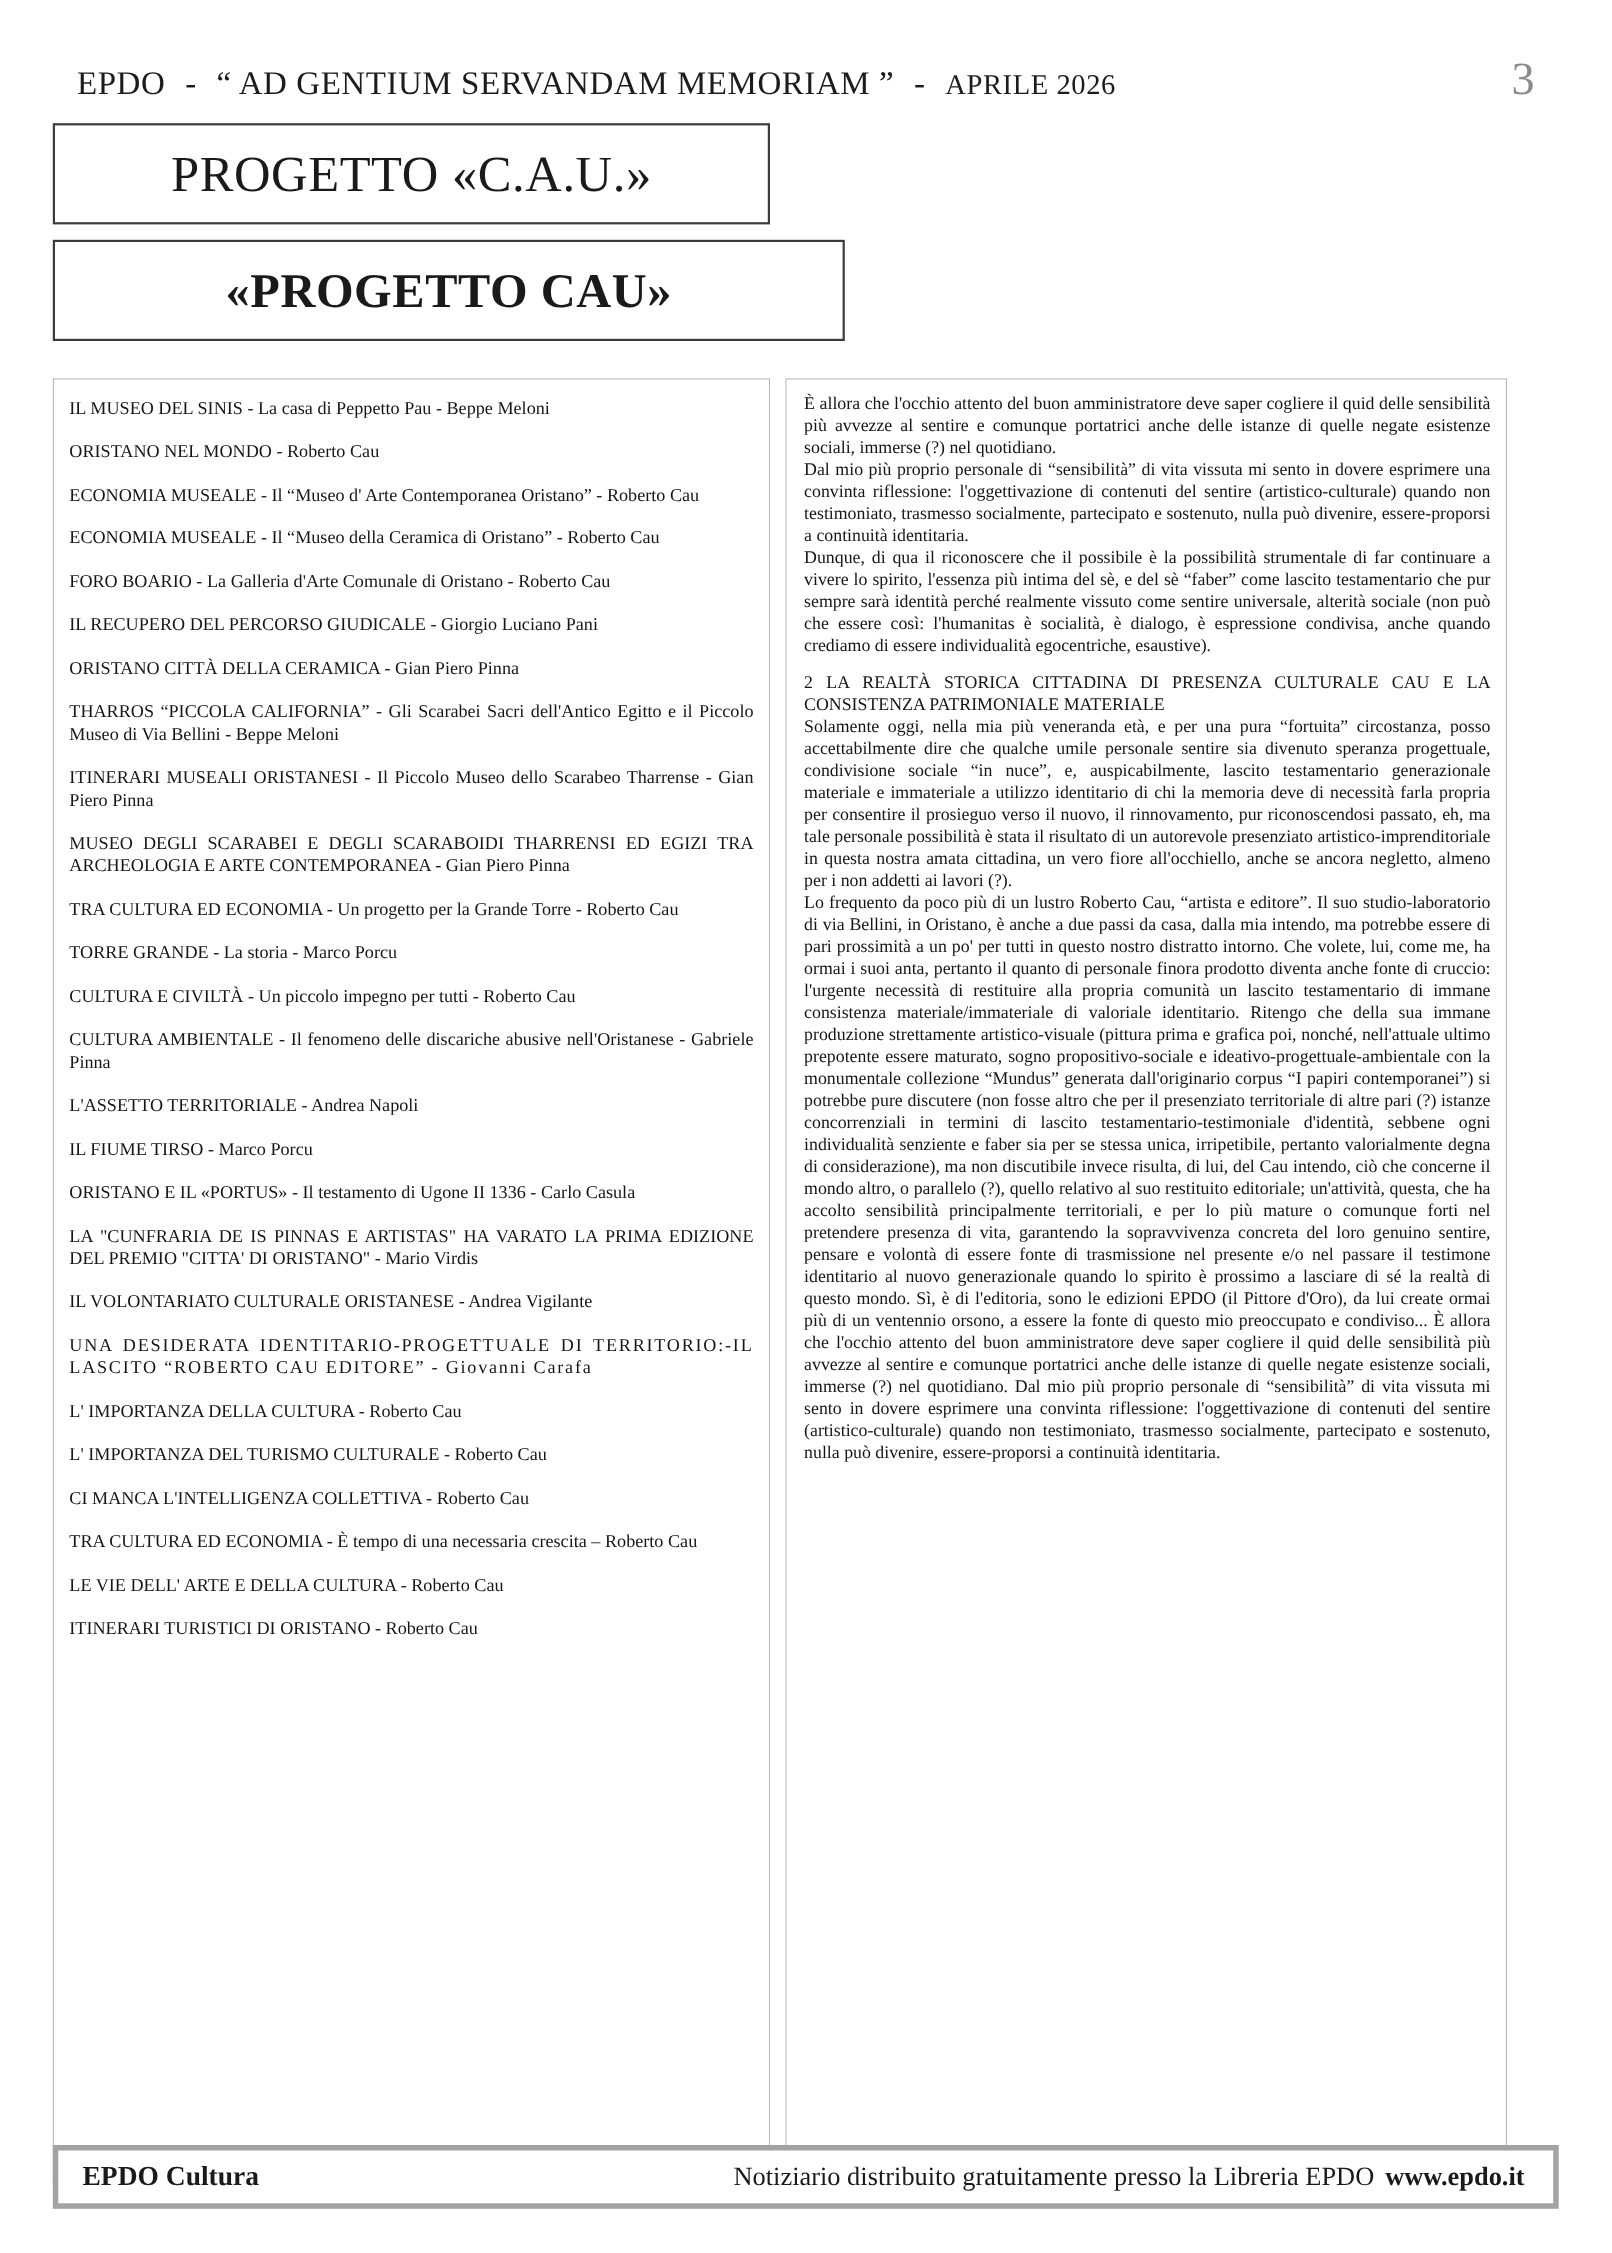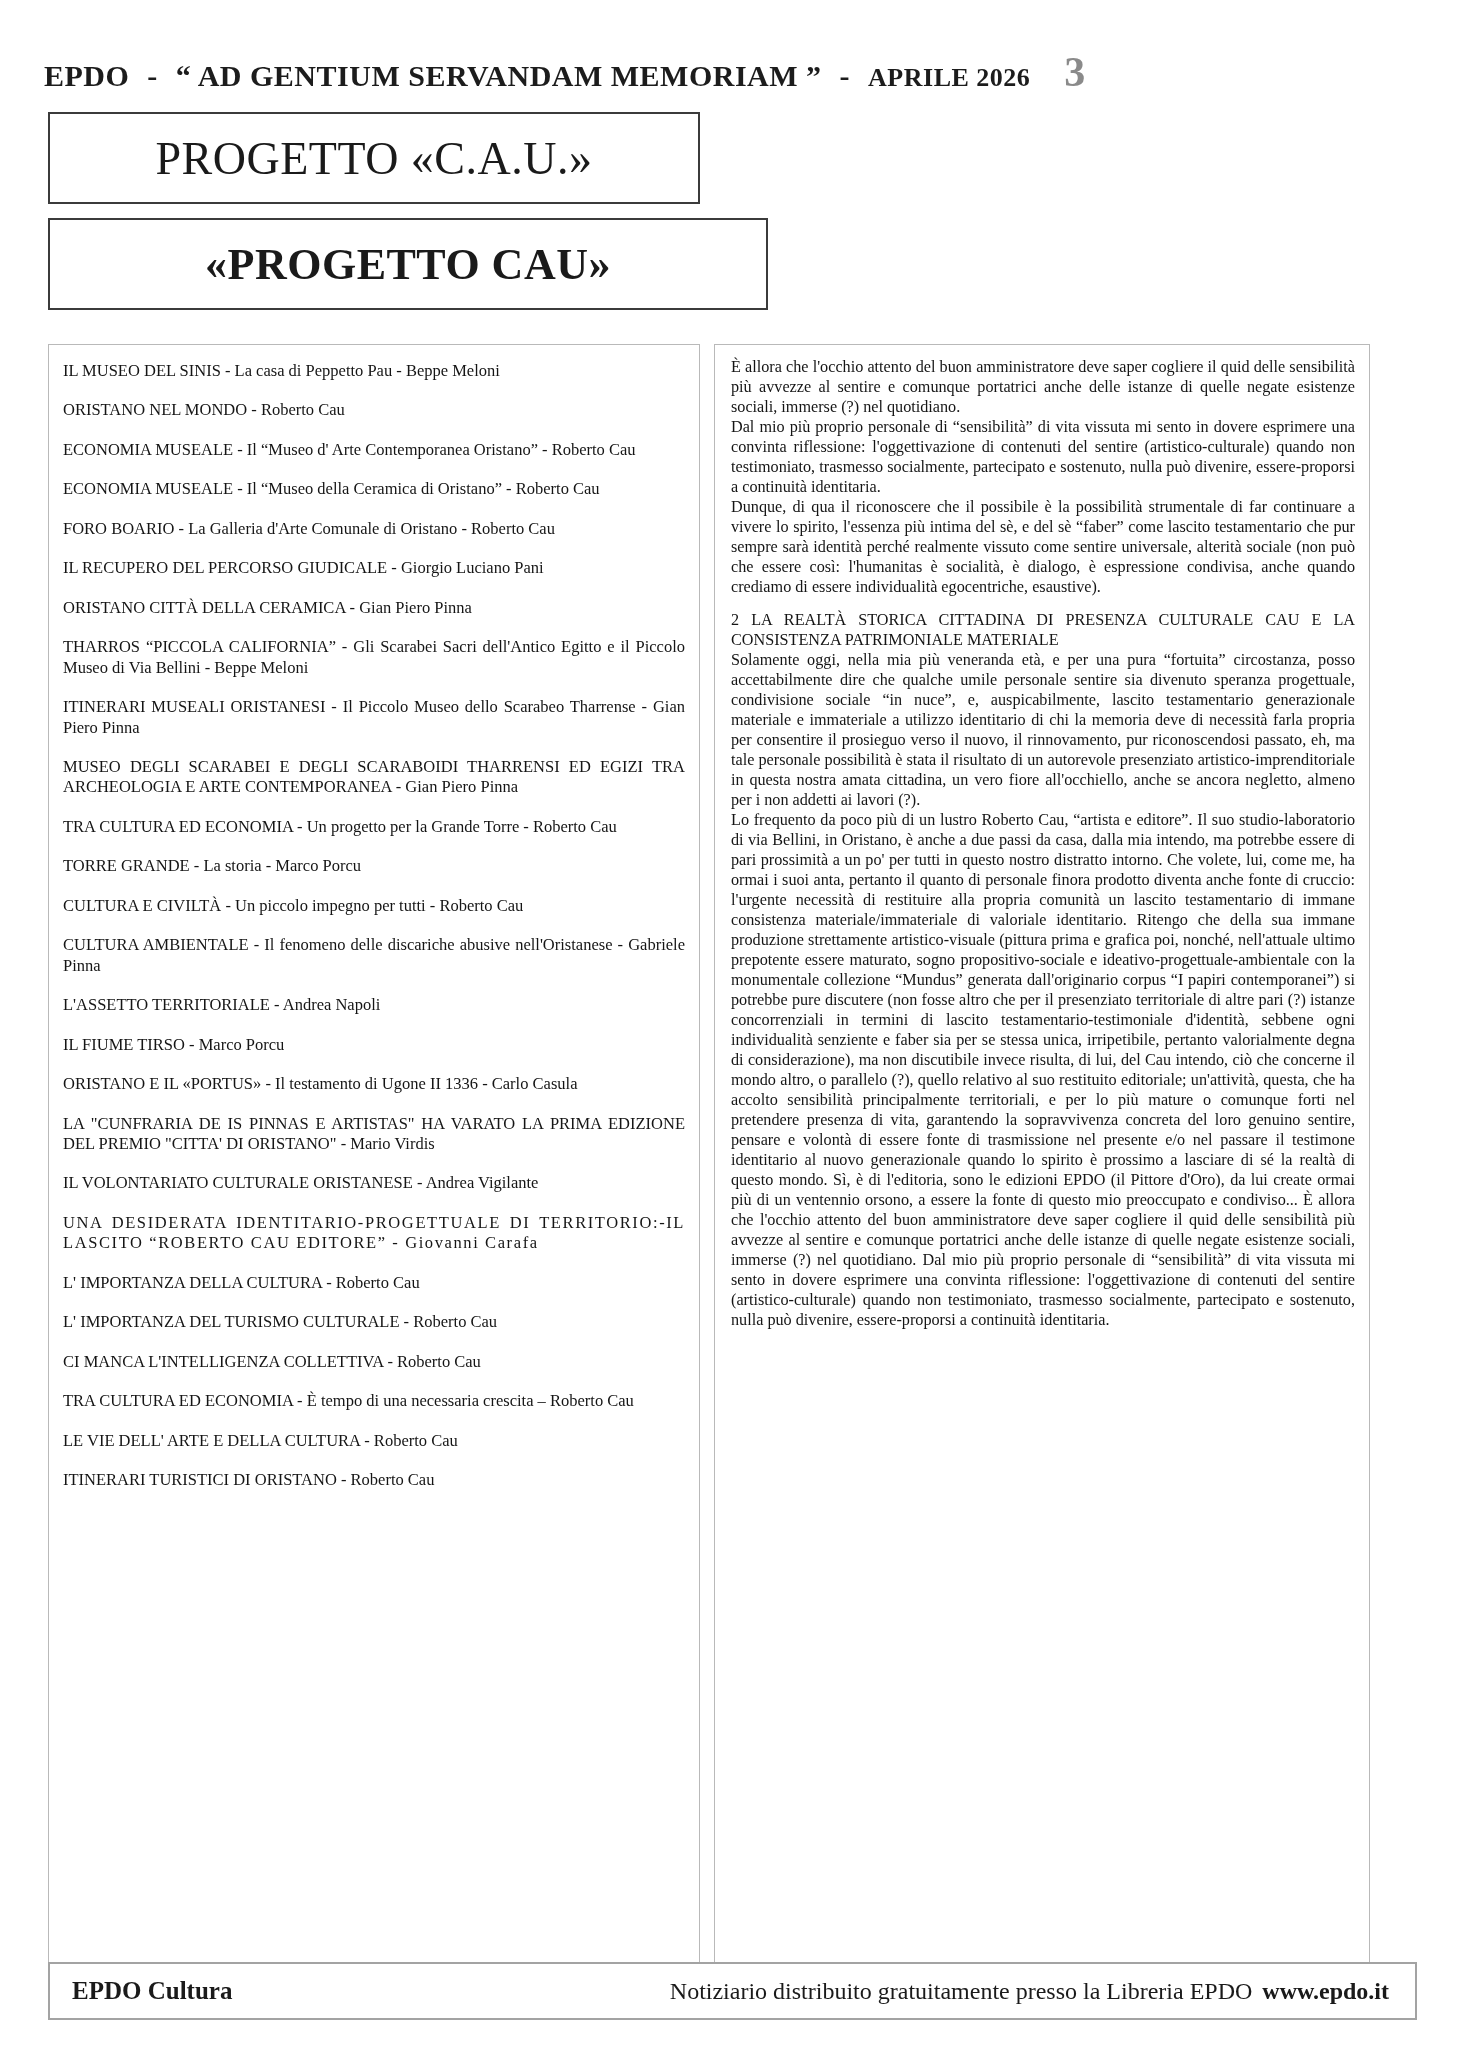--- a/index.html
+++ b/index.html
@@ -17,23 +17,22 @@
   .page {
     width: 1465px; height: 2048px;
     padding: 0;
     position: relative;
   }
 
   
   .masthead {
     display: flex;
     align-items: baseline;
-    justify-content: flex-start;
-    padding: 48px 70px 10px 44px;
-    font-weight: bold;
+    justify-content: space-between;
+    padding: 48px 70px 10px 70px;
   }
   .masthead-title {
     font-size: 30px;
     letter-spacing: 0.5px;
     white-space: nowrap;
     color: #1c1c1c;
     font-family: "Liberation Serif", serif;
   }
   .masthead-title .sep { padding: 0 10px; }
   .masthead-title .small { font-size: 26px; }
@@ -114,23 +113,23 @@
   }
   .body-par.heading {
     margin-top: 13px;
   }
 
   
   .footer {
     position: absolute;
     left: 48px;
     right: 48px;
-    bottom: 28px;
+    bottom: 40px;
     height: 58px;
-    border: 2px solid #a3a3a3;
+    border: 5px solid #a3a3a3;
     display: flex;
     align-items: center;
     background: #fff;
   }
   .footer-brand {
     font-size: 25px;
     font-weight: bold;
     padding-left: 22px;
     white-space: nowrap;
   }

